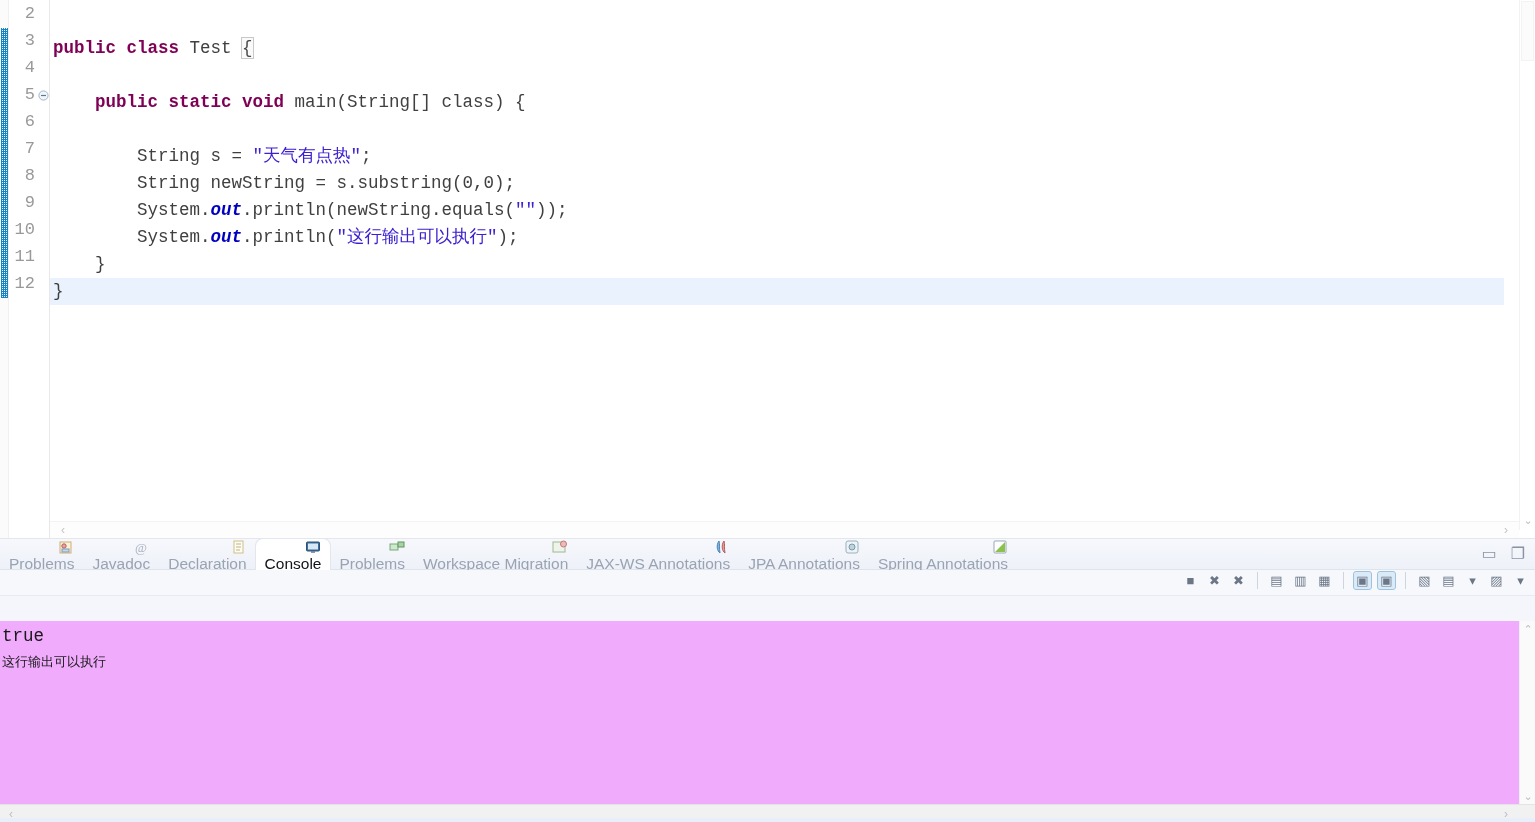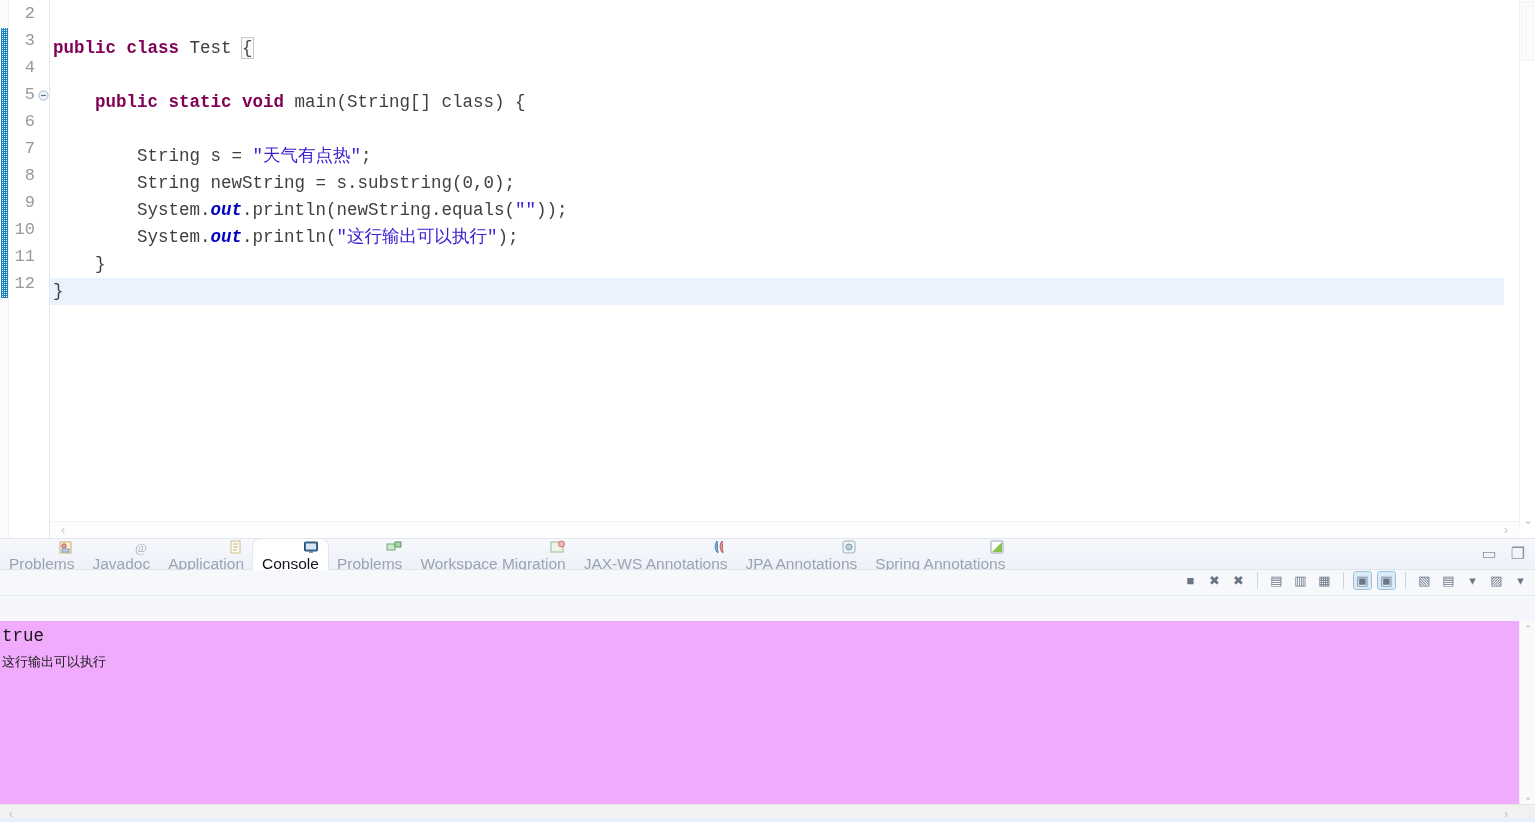--- a/index.html
+++ b/index.html
@@ -232,21 +232,21 @@
               <text x="1" y="13" font-size="13" fill="#aab2c0" font-family="Liberation Serif,serif">@</text>
             </svg></span>
           <span>Javadoc</span>
         </div><div class="tab">
           <span class="tabicon"><svg width="16" height="16" viewBox="0 0 16 16">
               <rect x="3" y="2" width="9" height="12" fill="#fdfdf3" stroke="#cdbf8a"></rect>
               <line x1="5" y1="5" x2="10" y2="5" stroke="#c0b183"></line>
               <line x1="5" y1="8" x2="10" y2="8" stroke="#c0b183"></line>
               <line x1="5" y1="11" x2="9" y2="11" stroke="#c0b183"></line>
             </svg></span>
-          <span>Application</span>
+          <span>Declaration</span>
         </div><div class="tab active">
           <span class="tabicon"><svg width="16" height="16" viewBox="0 0 16 16">
               <rect x="1.5" y="3" width="13" height="9" rx="1" fill="#3b6e9c" stroke="#2b5276"></rect>
               <rect x="3" y="4.5" width="10" height="6" fill="#d8e8f5"></rect>
               <rect x="6" y="12.2" width="4" height="1.6" fill="#6b7f92"></rect>
             </svg></span>
           <span>Console</span>
           <span class="closex">✖</span>
         </div><div class="tab">
           <span class="tabicon"><svg width="16" height="16" viewBox="0 0 16 16">

